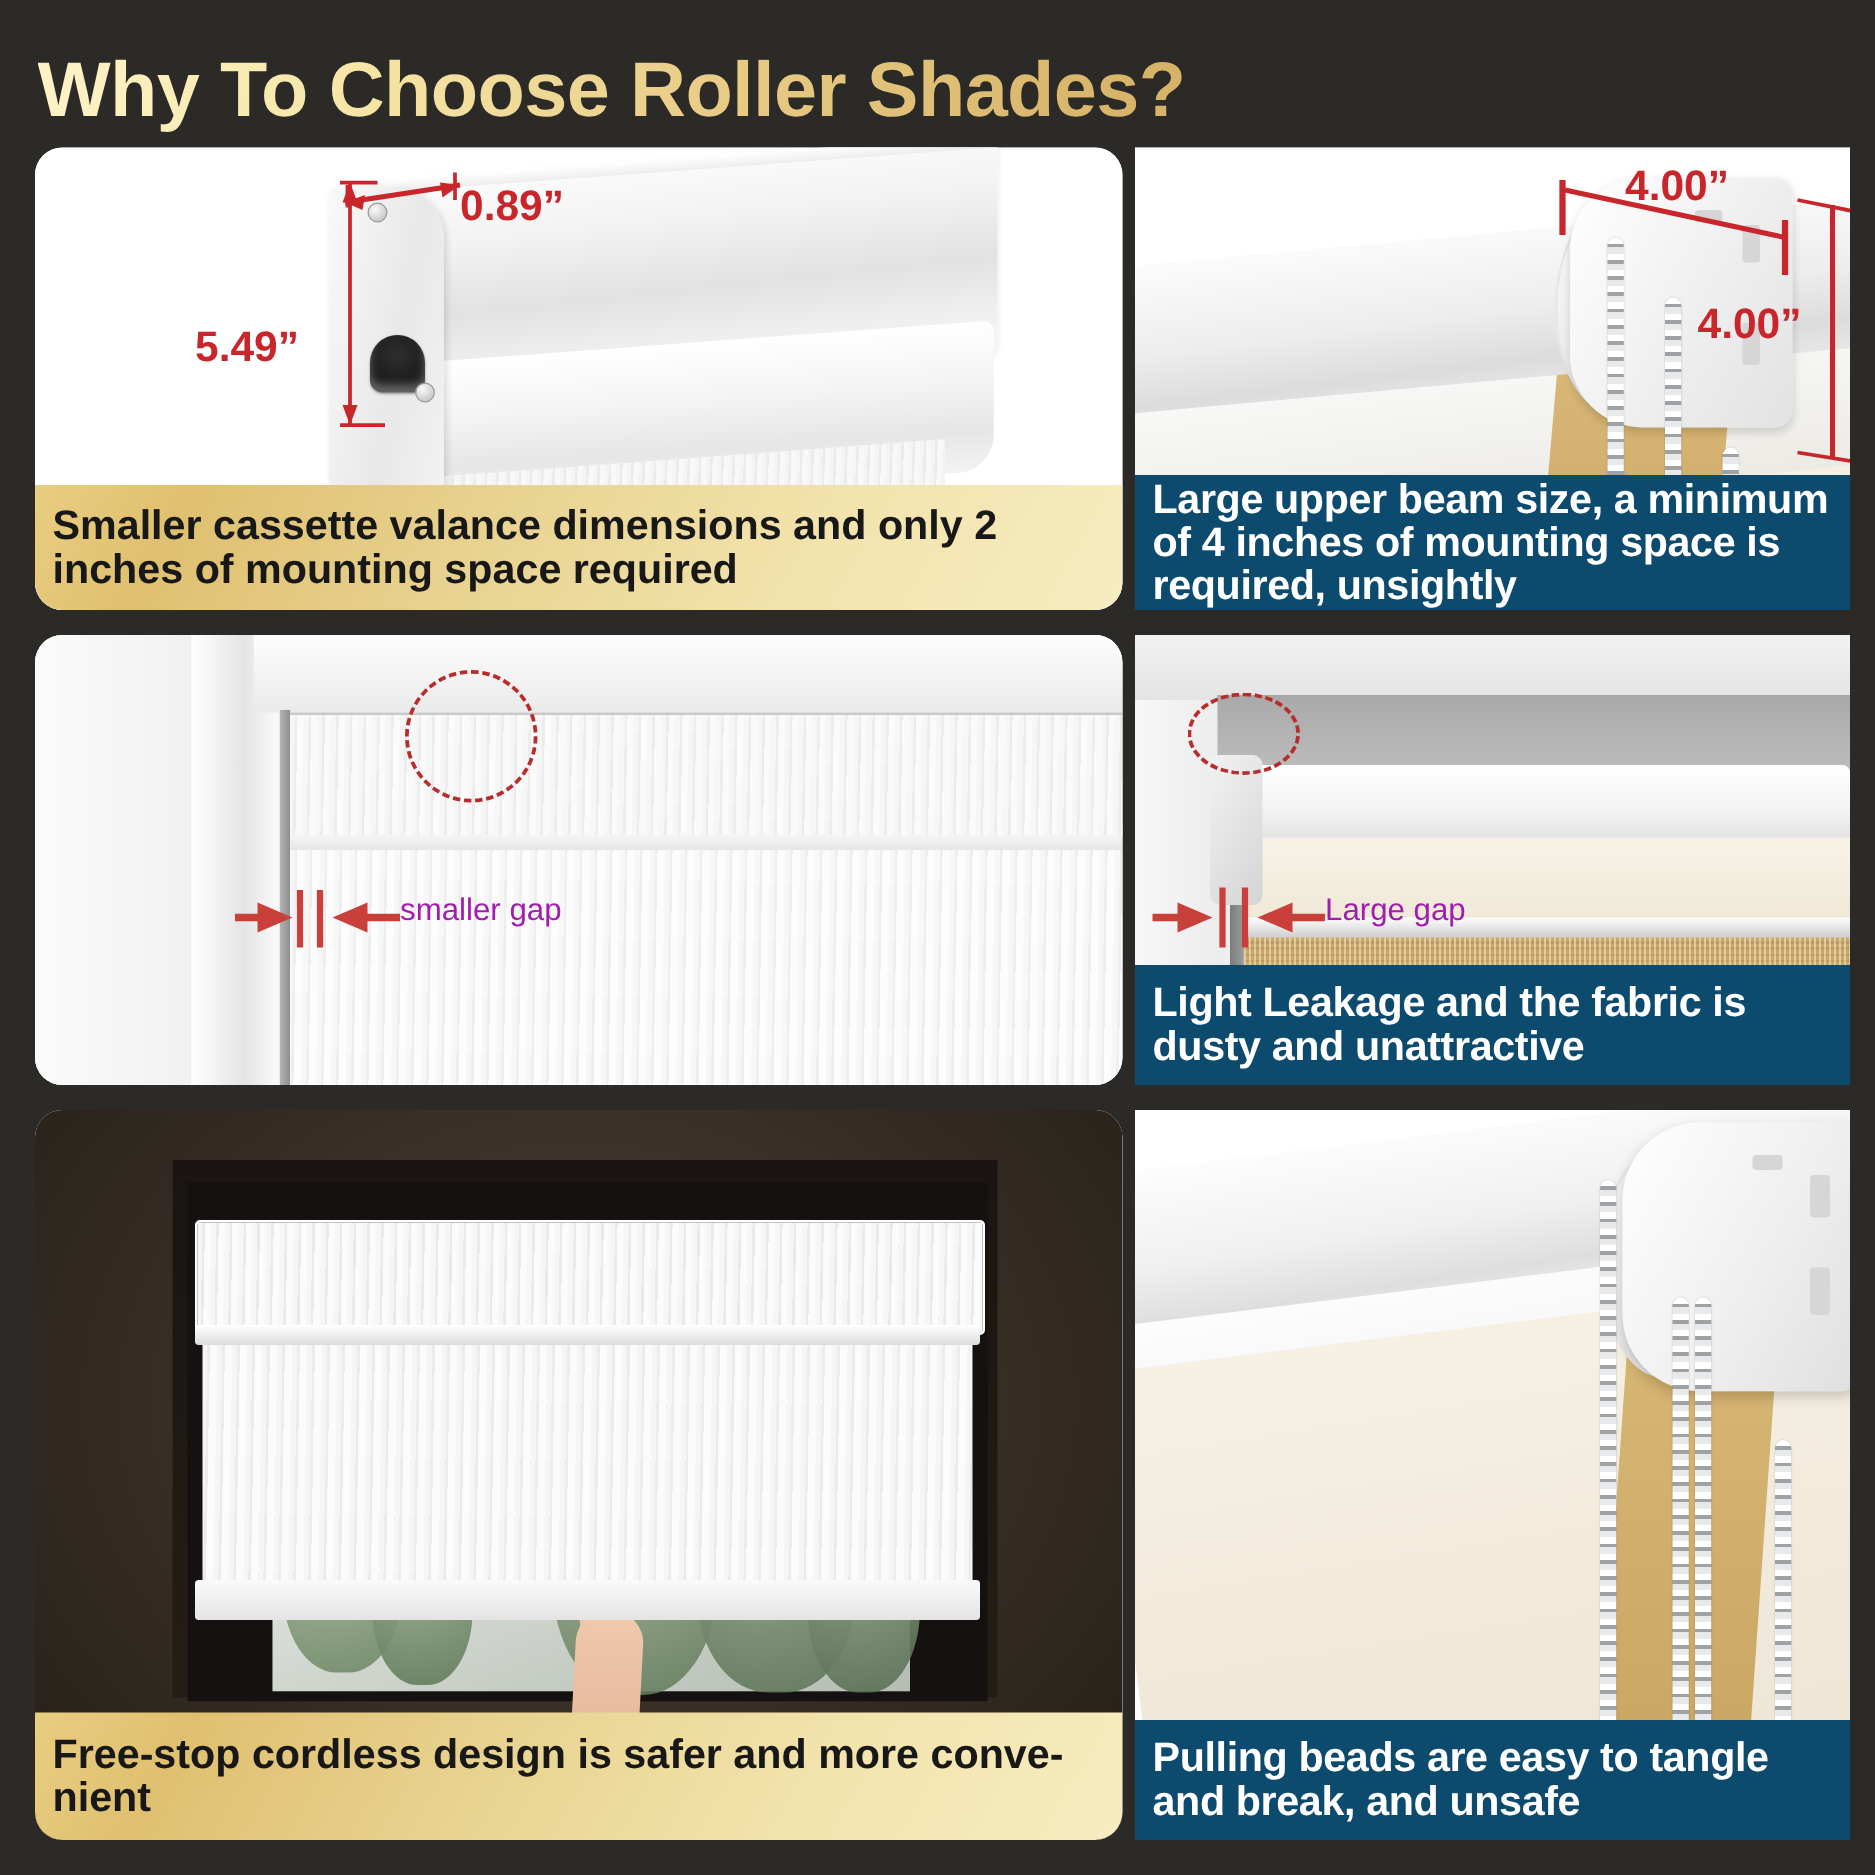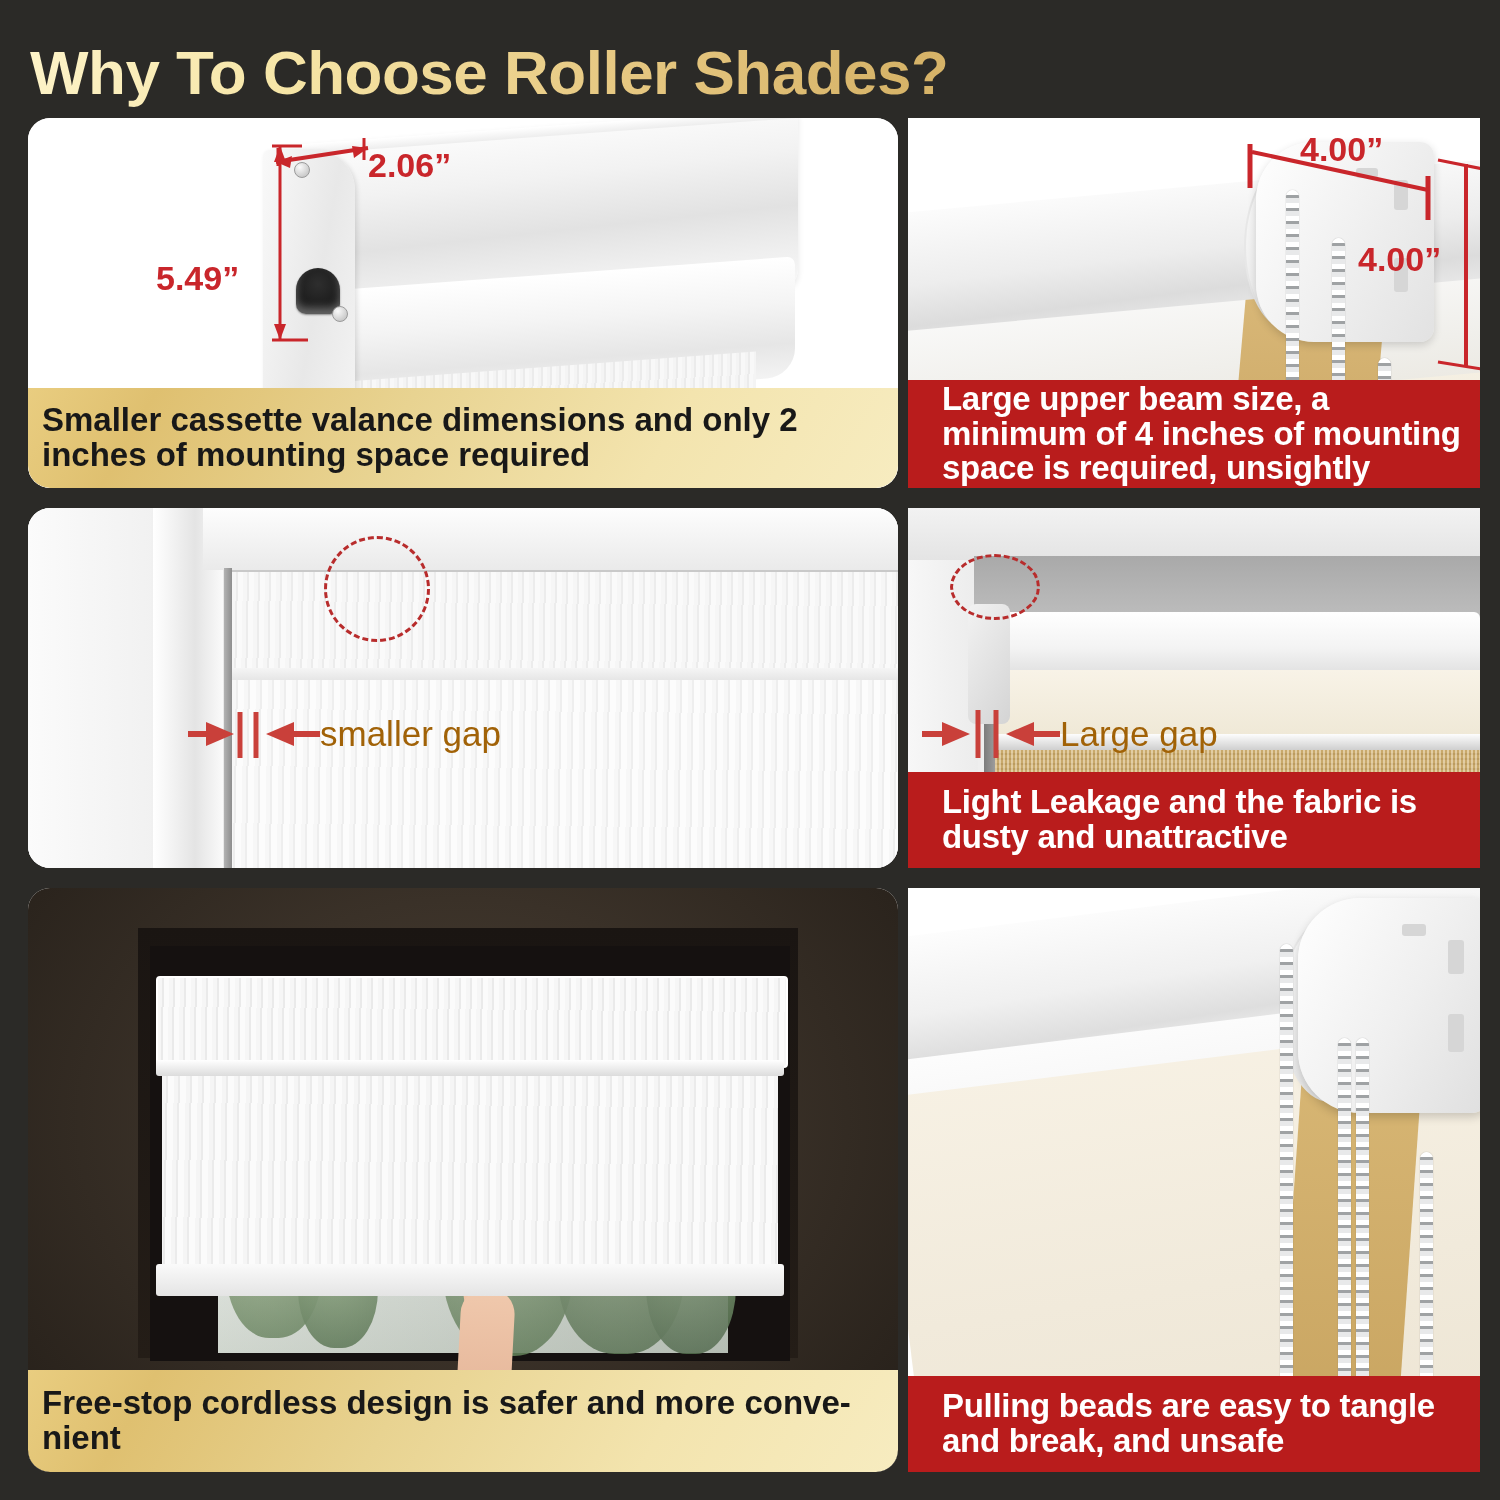--- a/index.html
+++ b/index.html
@@ -33,27 +33,27 @@
   .cap .captxt{
     font-weight:bold;line-height:1.06;
     padding:0 16px 0 14px;width:100%;
     white-space:pre-line;
   }
   .cap.gold{
     background:linear-gradient(120deg,#e9cd80 0%,#dfc070 14%,#e8d391 42%,#f3e4ae 72%,#f7ecc0 100%);
     border-bottom-left-radius:22px;border-bottom-right-radius:22px;
   }
   .cap.gold .captxt{color:#181818;font-size:33px;}
-  .cap.grey{background:#b91c1c;padding-left:20px;}
+  .cap.grey{background:#0c4a6e;}
   .cap.grey .captxt{color:#ffffff;font-size:33px;letter-spacing:-0.3px;}
 
   
   .dim{position:absolute;color:#c9262b;font-weight:bold;font-size:34px;
        font-family:"Liberation Sans",sans-serif;white-space:nowrap;}
-  .gaplbl{position:absolute;color:#a16207;font-weight:normal;font-size:35px;white-space:nowrap;}
+  .gaplbl{position:absolute;color:#a21caf;font-weight:normal;font-size:25px;white-space:nowrap;}
   svg.ann{position:absolute;left:0;top:0;overflow:visible;}
 
   
   .p1bg{position:absolute;inset:0;background:#ffffff;}
   .p1-head{
     position:absolute;left:250px;top:28px;width:520px;height:180px;
     background:linear-gradient(178deg,#fdfdfd 0%,#f2f2f2 30%,#e2e2e2 58%,#efefef 80%,#f8f8f8 100%);
     transform:skewY(-4.2deg);transform-origin:left top;
     border-radius:4px 10px 18px 6px;
     box-shadow:0 3px 6px rgba(0,0,0,.10);
@@ -230,21 +230,21 @@
         <line x1="248" y1="44" x2="340" y2="30" stroke="#c9262b" stroke-width="4"></line>
         <polygon points="248,44 264,38 262,50" fill="#c9262b"></polygon>
         <polygon points="340,30 324,28 326,40" fill="#c9262b"></polygon>
 
         <line x1="244" y1="28" x2="274" y2="28" stroke="#c9262b" stroke-width="3"></line>
         <line x1="244" y1="222" x2="280" y2="222" stroke="#c9262b" stroke-width="3"></line>
         <line x1="252" y1="28" x2="252" y2="222" stroke="#c9262b" stroke-width="3"></line>
         <polygon points="252,28 246,44 258,44" fill="#c9262b"></polygon>
         <polygon points="252,222 246,206 258,206" fill="#c9262b"></polygon>
       </svg>
-      <div class="dim" style="left:340px;top:28px;">2.06”</div>
+      <div class="dim" style="left:340px;top:28px;">0.89”</div>
       <div class="dim" style="left:128px;top:105px;margin-top:36px;">5.49”</div>
     </div>
     <div class="cap gold" style="height:100px;">
       <div class="captxt">Smaller cassette valance dimensions and only 2 inches of mounting space required</div>
     </div>
   </div>
 
   <div class="panel right" style="left:908px;top:118px;width:572px;height:370px;">
     <div class="pimg">
       <div class="p2bg"></div>

